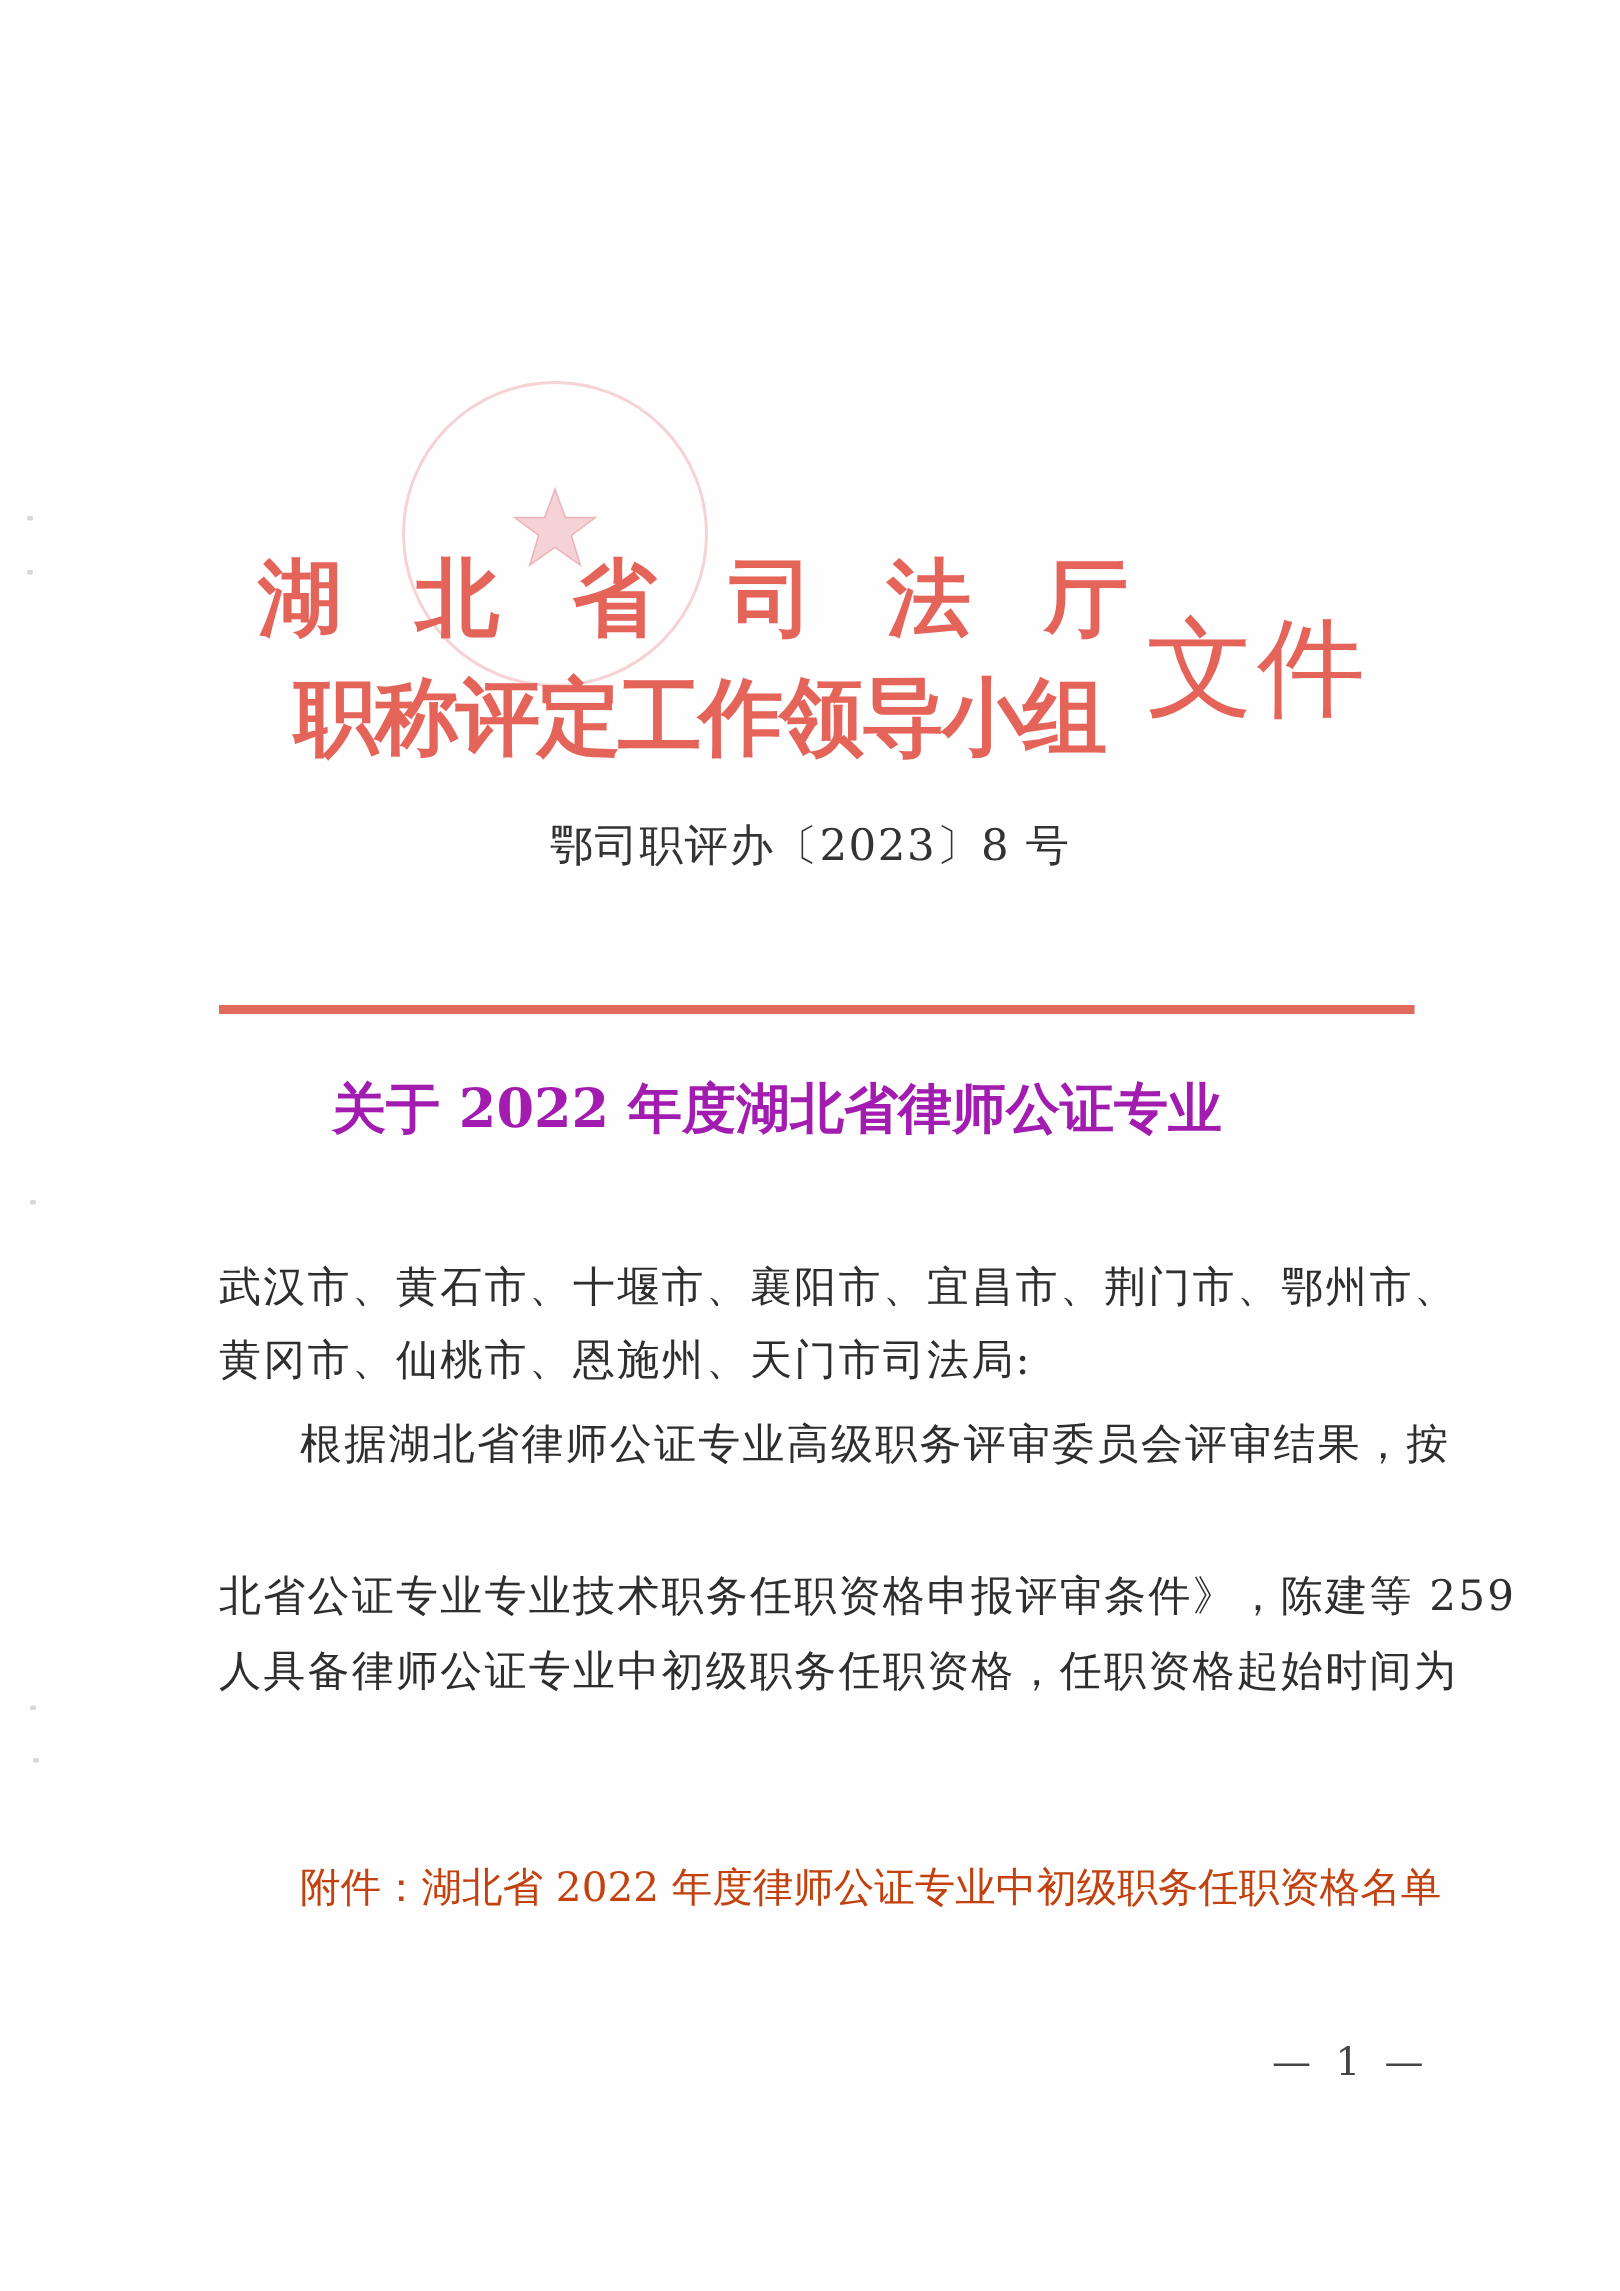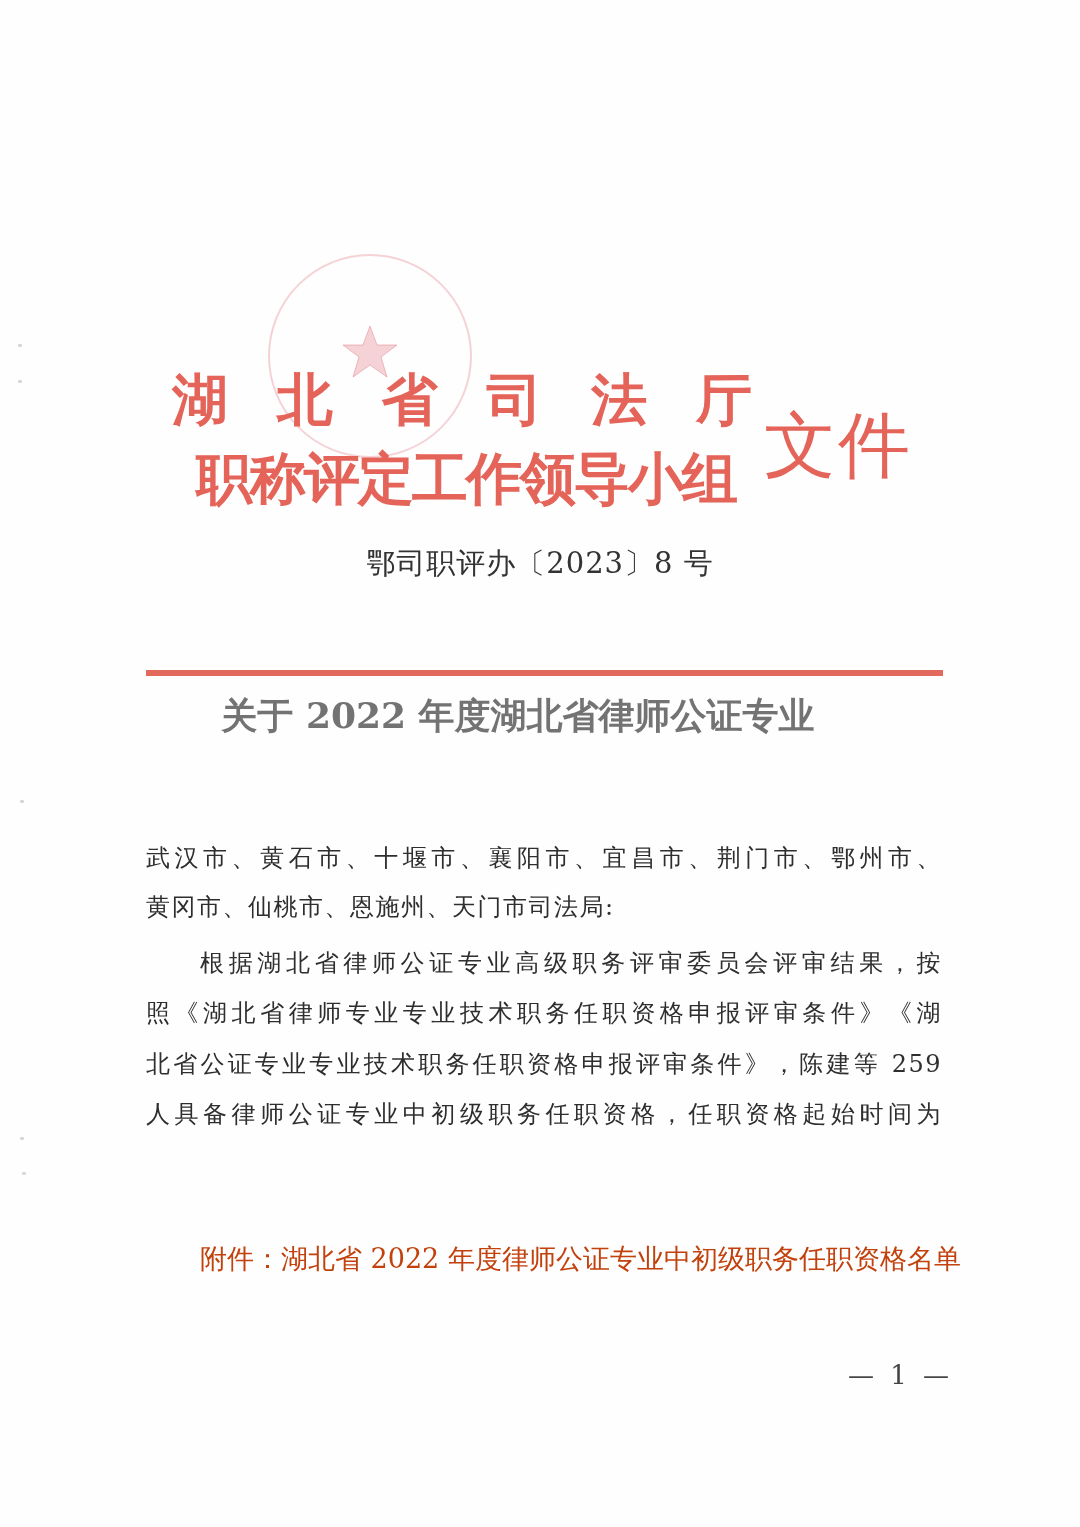--- a/index.html
+++ b/index.html
@@ -106,29 +106,30 @@
     }
     .title {
       position: absolute;
       left: 0;
       width: 1036px;
       text-align: center;
       font-family: "DejaVu Serif", "Liberation Serif", serif;
       font-weight: bold;
       font-size: 36px;
       line-height: 50px;
-      color: #737373;
+      color: #a21caf;
+      margin-top: 24px;
     }
     .title.l1 { top: 690px; }
     .title.l2 { top: 742px; }
     .body-line {
       position: absolute;
       left: 146px;
       width: 796px;
-      font-size: 24px;
+      font-size: 28px;
       line-height: 44px;
       color: #2e2e2e;
       white-space: nowrap;
       letter-spacing: 1.5px;
     }
     .justify {
       text-align: justify;
       text-align-last: justify;
     }
     .attachment {
@@ -186,21 +187,20 @@
   <div class="doc-number">鄂司职评办〔2023〕8 号</div>
 
   <div class="red-rule"></div>
 
   <div class="title l1">关于 2022 年度湖北省律师公证专业</div>
 
   <div class="body-line justify" style="top:836px;">武汉市、黄石市、十堰市、襄阳市、宜昌市、荆门市、鄂州市、</div>
   <div class="body-line" style="top:885px;">黄冈市、仙桃市、恩施州、天门市司法局:</div>
 
   <div class="body-line justify" style="top:941px; left:200px; width:742px;">根据湖北省律师公证专业高级职务评审委员会评审结果，按</div>
-  <div class="body-line justify" style="top:991px;">照《湖北省律师专业专业技术职务任职资格申报评审条件》《湖</div>
   <div class="body-line justify" style="top:1042px;">北省公证专业专业技术职务任职资格申报评审条件》，陈建等 259</div>
   <div class="body-line justify" style="top:1092px;">人具备律师公证专业中初级职务任职资格，任职资格起始时间为</div>
 
   <div class="attachment">附件：湖北省 2022 年度律师公证专业中初级职务任职资格名单</div>
 
   <div class="page-number">— 1 —</div>
 
 </div>
 
 </body></html>

